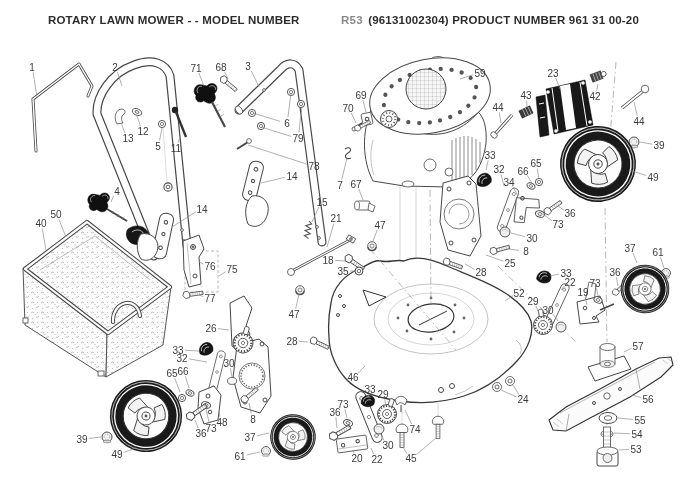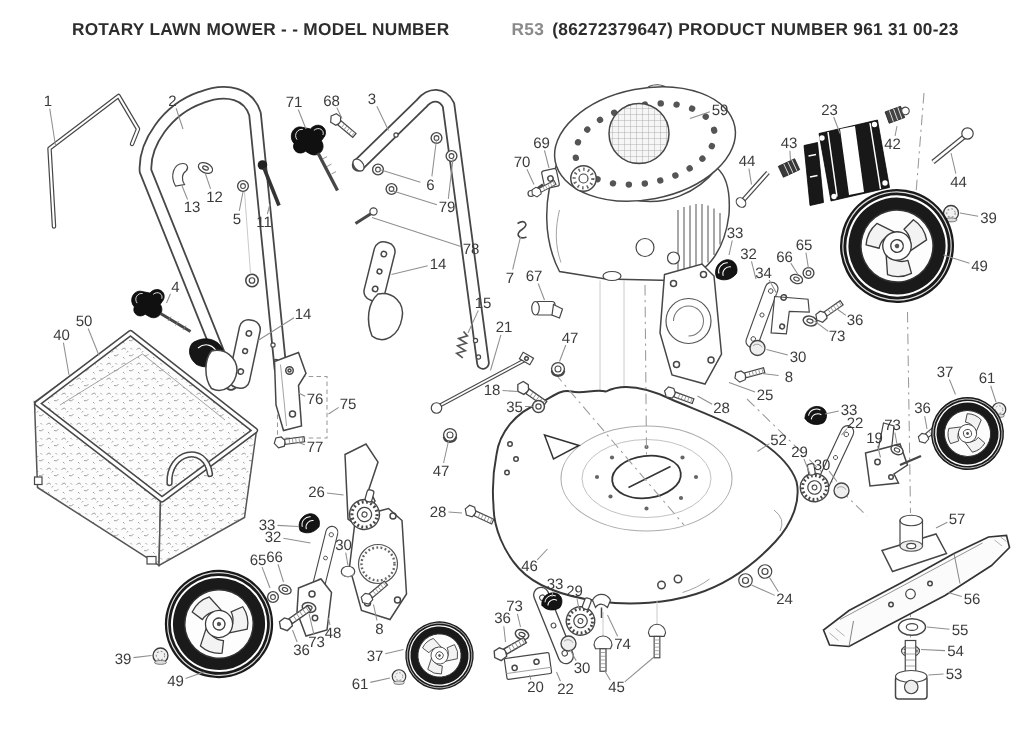--- a/index.html
+++ b/index.html
@@ -19,21 +19,21 @@
   .cl { fill:none; stroke:#9a9a9a; stroke-width:.7; stroke-dasharray:7 3 1.5 3; }
   .cl2 { fill:none; stroke:#c4c4c4; stroke-width:.6; }
 </style>
 </head>
 <body>
 
 <div class="page">
   <div class="title">
     <span>ROTARY LAWN MOWER - - MODEL NUMBER</span>
     <span class="model">R53</span>
-    <span>(86272379647) PRODUCT NUMBER 961 31 00-23</span>
+    <span>(96131002304) PRODUCT NUMBER 961 31 00-20</span>
   </div>
 
   <svg id="diagram-svg" width="687" height="500" viewBox="0 0 687 500">
     <defs>
       <pattern id="bagtex" width="10" height="10" patternUnits="userSpaceOnUse">
         <rect width="10" height="10" fill="#fcfcfc"></rect>
         <path d="M1,3 q2,-2 3,0 M6,7 q2,1 3,-1 M2,8 l1,1 M7,2 l1,1 M4.5,5 l1,-1" stroke="#8d8d8d" stroke-width=".55" fill="none"></path>
       </pattern>
       <pattern id="mesh" width="4" height="4" patternUnits="userSpaceOnUse">
         <rect width="4" height="4" fill="#f6f6f6"></rect>

